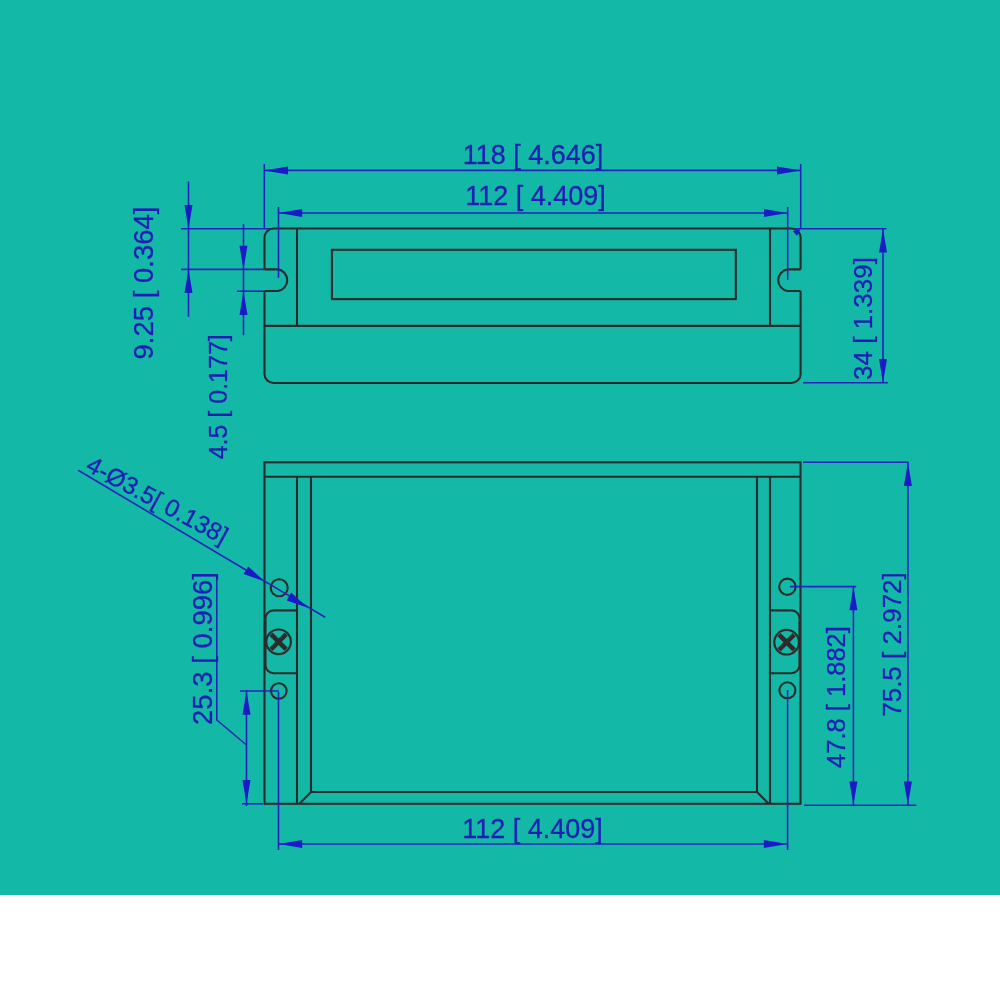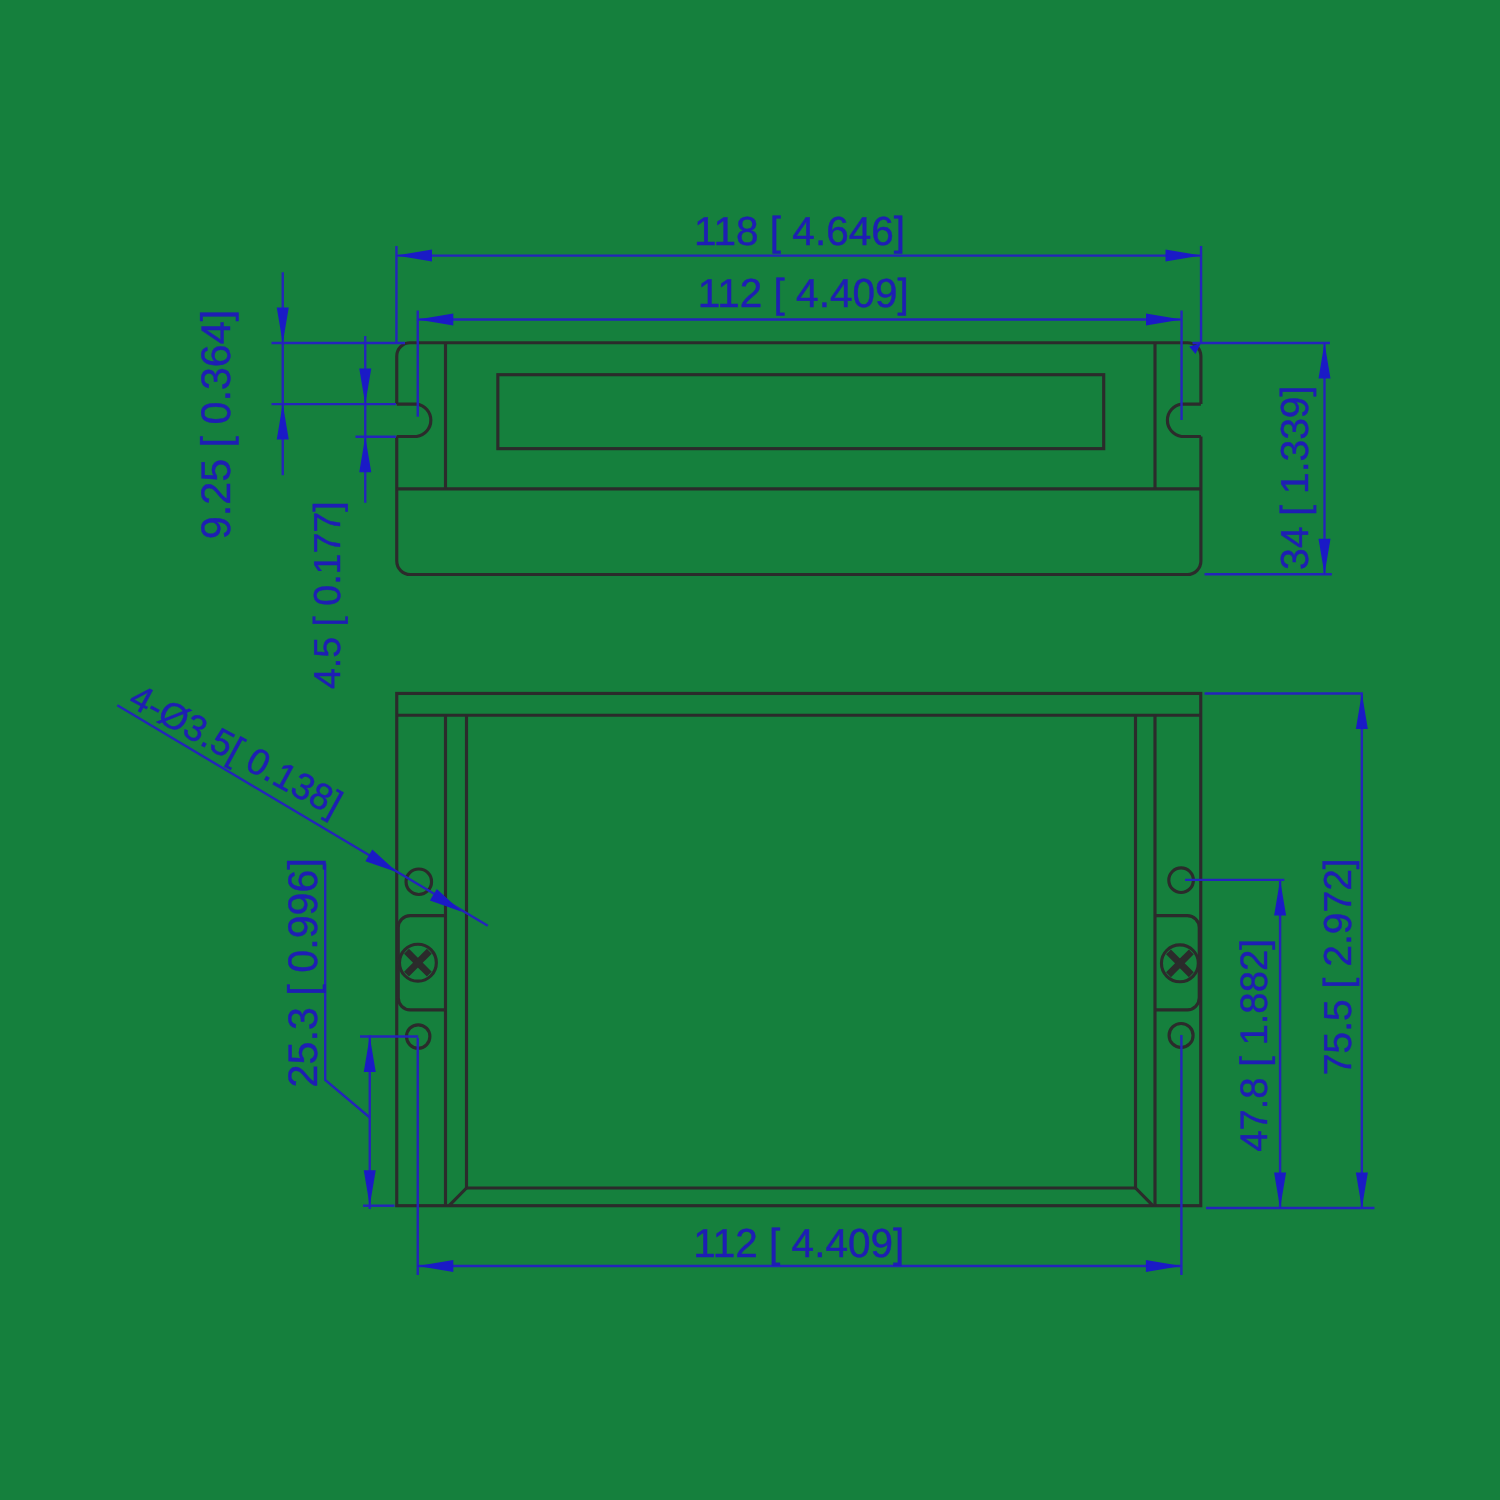--- a/index.html
+++ b/index.html
@@ -1,16 +1,16 @@
 <!DOCTYPE html>
 <html><head>
 <meta charset="utf-8">
 <style>
   html,body{margin:0;padding:0;background:#ffffff;}
-  #page{width:1000px;height:1000px;background:#15803d;position:relative;overflow:hidden;}
+  #page{width:1000px;height:895px;background:#14b8a6;position:relative;overflow:hidden;}
   svg{position:absolute;top:0;left:0;}
   text{font-family:"Liberation Sans", sans-serif;fill:#1e1eb4;}
 </style>
 </head>
 <body>
 
 <div id="page">
 <svg width="1000" height="1000" viewBox="0 0 1000 1000">
 <defs></defs>
 

